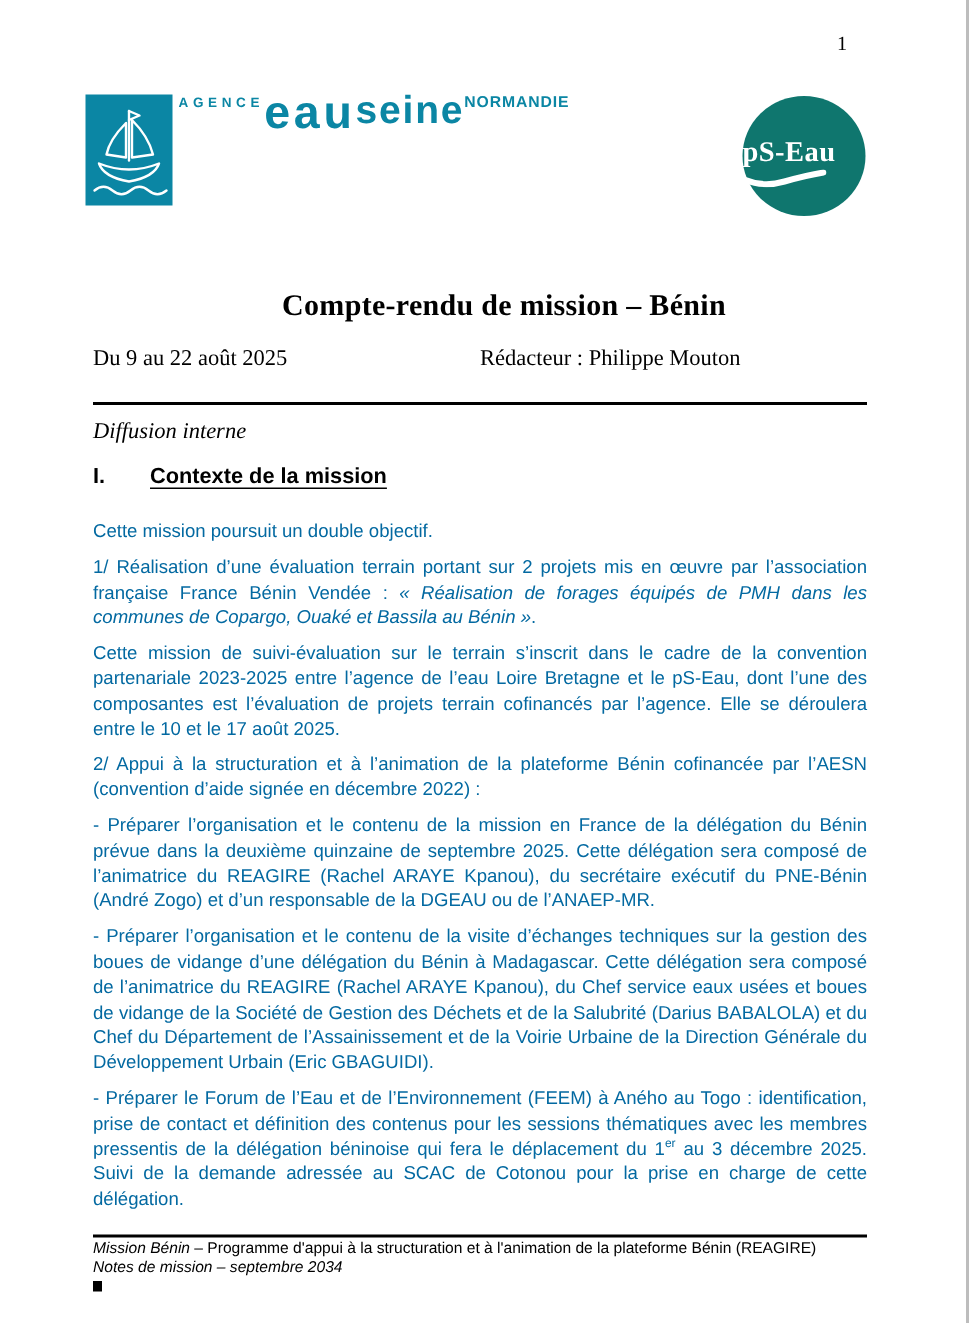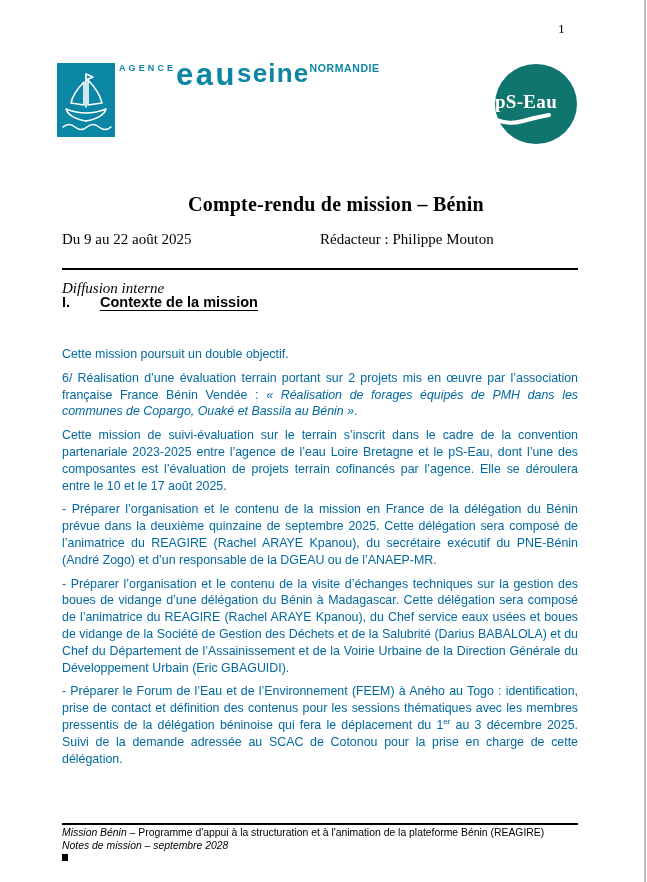--- a/index.html
+++ b/index.html
@@ -50,21 +50,21 @@
   .meta-redacteur { position:absolute; left:258px; top:0; }
 
   .rule-top { position:absolute; top:268px; left:62px; width:516px; height:2px; background:#000; }
 
   .diffusion {
     position:absolute; top:280px; left:62px;
     font-family:"Liberation Serif", serif; font-style:italic; font-size:15px;
   }
 
   
-  .section-heading { position:absolute; top:294px; left:62px; font-size:14.5px; font-weight:bold; }
+  .section-heading { position:absolute; top:310px; left:62px; font-size:14.5px; font-weight:bold; }
   .sec-num { display:inline-block; width:38px; }
   .sec-text { text-decoration:underline; text-underline-offset:3px; }
 
   
   .body-text {
     position:absolute; top:346px; left:62px; width:516px;
     font-size:12.4px; line-height:16.8px; text-align:justify; color:#0369a1;
   }
   .body-text p { margin:0 0 7px 0; }
   .body-text i { font-style:italic; }
@@ -126,31 +126,32 @@
   <div class="rule-top"></div>
 
   <div class="diffusion">Diffusion interne</div>
 
   <div class="section-heading">
     <span class="sec-num">I.</span><span class="sec-text">Contexte de la mission</span>
   </div>
 
   <div class="body-text">
     <p>Cette mission poursuit un double objectif.</p>
-    <p><span>6/ Réalisation d’une évaluation terrain portant sur 2 projets mis en œuvre par l’association française France Bénin Vendée : </span><i>« Réalisation de forages équipés de PMH dans les communes de Copargo, Ouaké et Bassila au Bénin »</i><span>.</span></p>
+    <p><span>1/ Réalisation d’une évaluation terrain portant sur 2 projets mis en œuvre par l’association française France Bénin Vendée : </span><i>« Réalisation de forages équipés de PMH dans les communes de Copargo, Ouaké et Bassila au Bénin »</i><span>.</span></p>
     <p>Cette mission de suivi-évaluation sur le terrain s’inscrit dans le cadre de la convention partenariale 2023-2025 entre l’agence de l’eau Loire Bretagne et le pS-Eau, dont l’une des composantes est l’évaluation de projets terrain cofinancés par l’agence. Elle se déroulera entre le 10 et le 17 août 2025.</p>
+    <p>2/ Appui à la structuration et à l’animation de la plateforme Bénin cofinancée par l’AESN (convention d’aide signée en décembre 2022) :</p>
     <p>- Préparer l’organisation et le contenu de la mission en France de la délégation du Bénin prévue dans la deuxième quinzaine de septembre 2025. Cette délégation sera composé de l’animatrice du REAGIRE (Rachel ARAYE Kpanou), du secrétaire exécutif du PNE-Bénin (André Zogo) et d’un responsable de la DGEAU ou de l’ANAEP-MR.</p>
     <p>- Préparer l’organisation et le contenu de la visite d’échanges techniques sur la gestion des boues de vidange d’une délégation du Bénin à Madagascar. Cette délégation sera composé de l’animatrice du REAGIRE (Rachel ARAYE Kpanou), du Chef service eaux usées et boues de vidange de la Société de Gestion des Déchets et de la Salubrité (Darius BABALOLA) et du Chef du Département de l’Assainissement et de la Voirie Urbaine de la Direction Générale du Développement Urbain (Eric GBAGUIDI).</p>
     <p><span>- Préparer le Forum de l’Eau et de l’Environnement (FEEM) à Aného au Togo : identification, prise de contact et définition des contenus pour les sessions thématiques avec les membres pressentis de la délégation béninoise qui fera le déplacement du 1</span><sup>er</sup><span> au 3 décembre 2025. Suivi de la demande adressée au SCAC de Cotonou pour la prise en charge de cette délégation.</span></p>
   </div>
 
   <div class="footer-rule"></div>
 
   <div class="footer">
     <div class="footer-line1"><i>Mission Bénin</i><span> – Programme d'appui à la structuration et à l'animation de la plateforme Bénin (REAGIRE)</span></div>
-    <div class="footer-line2"><i>Notes de mission – septembre 2028</i></div>
+    <div class="footer-line2"><i>Notes de mission – septembre 2034</i></div>
   </div>
 
   <div class="cursor-square"></div>
 
   <div class="right-edge"></div>
 
 </div>
 
 </body></html>

